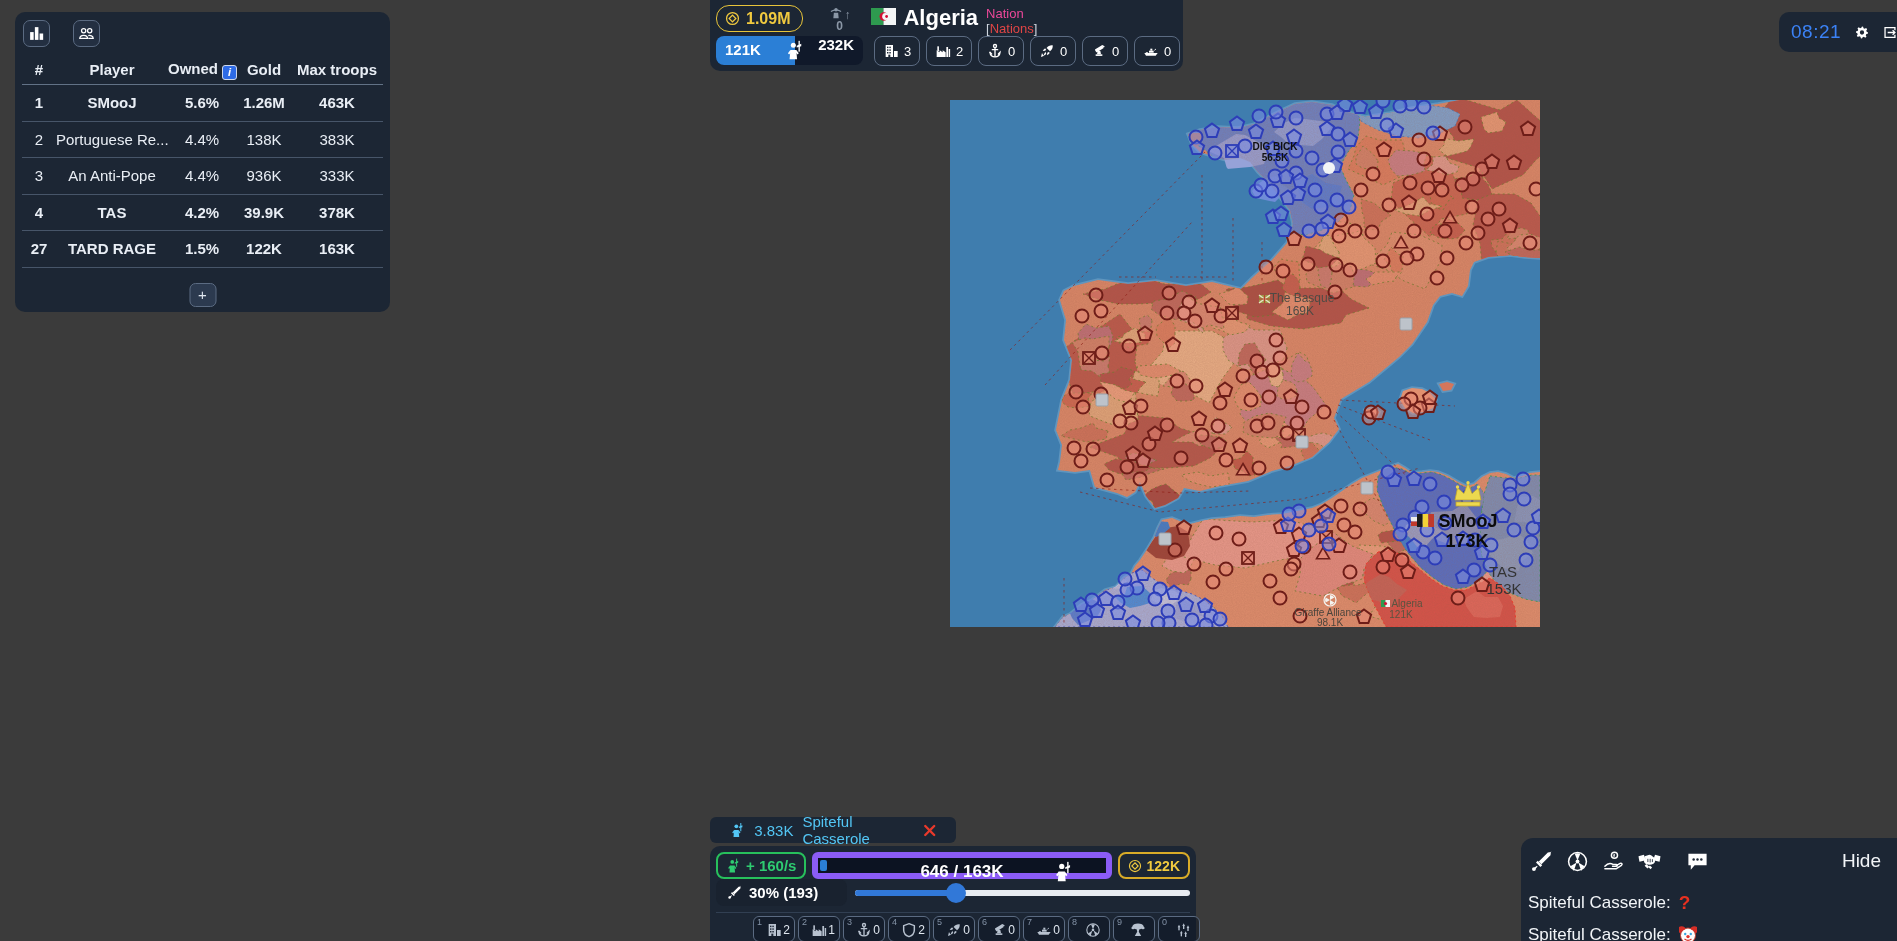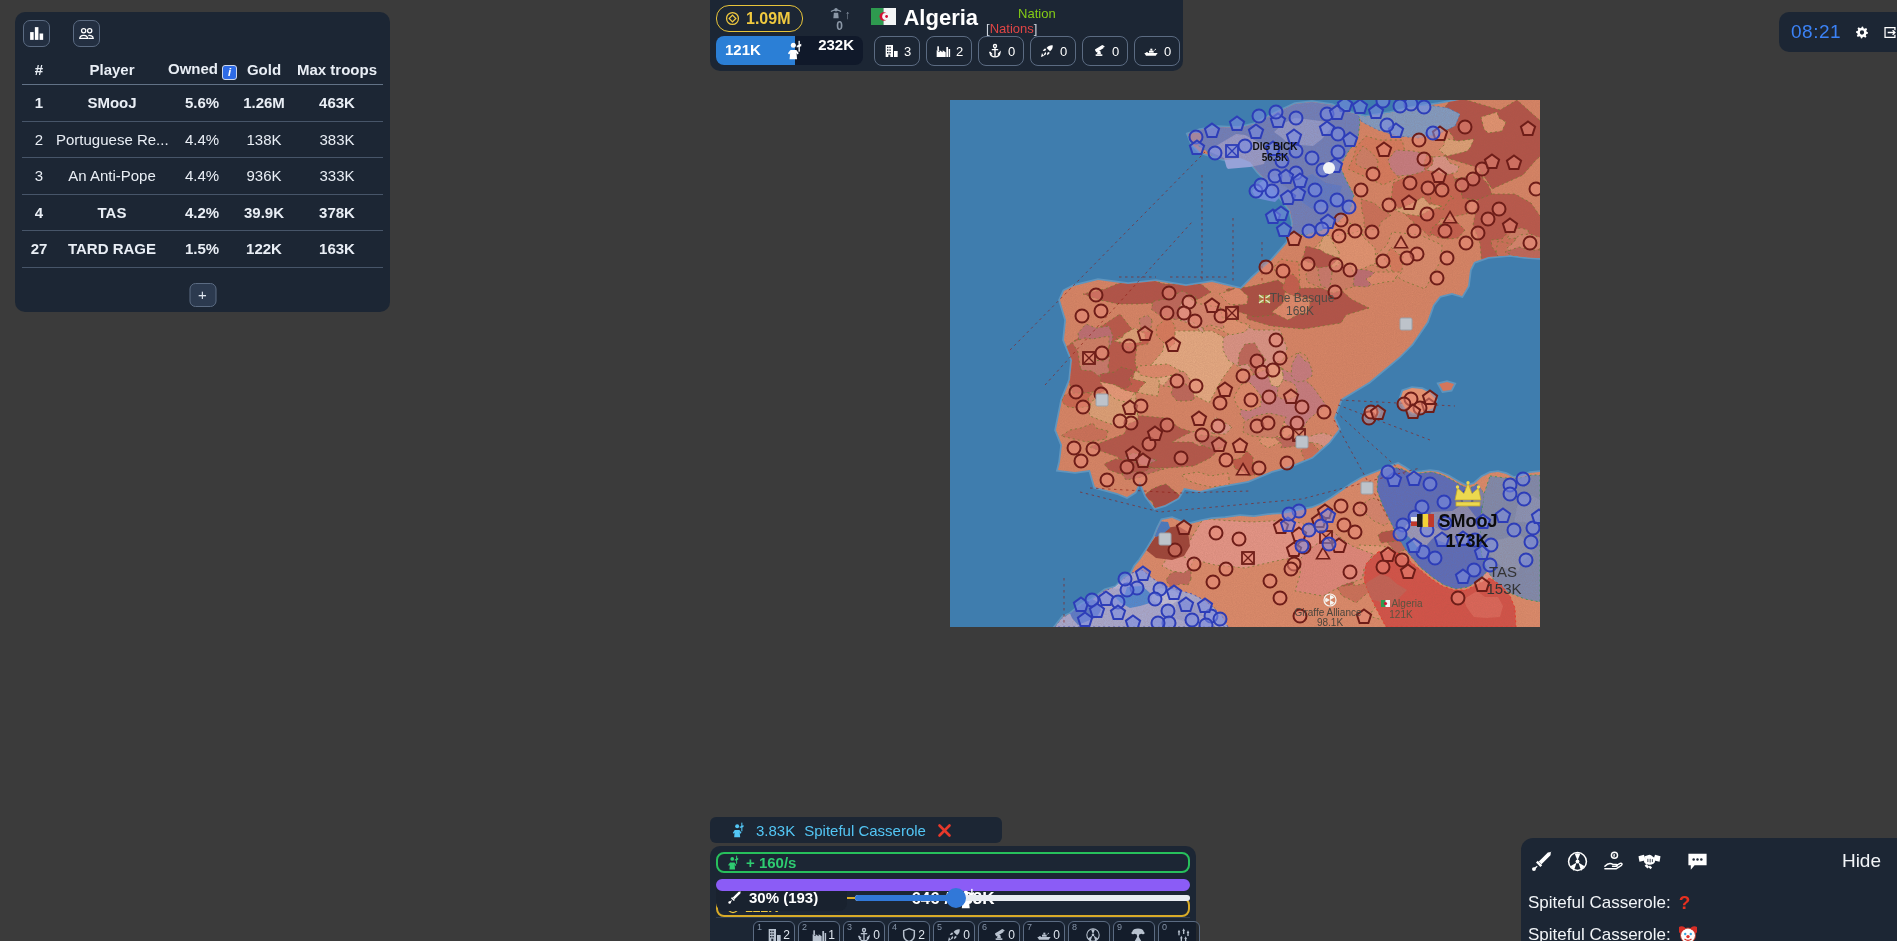--- a/index.html
+++ b/index.html
@@ -27,55 +27,55 @@
 
 #topbar { left:710px; top:0; width:473px; height:71px; border-radius:0 0 10px 10px; padding:5px 6px; }
 #tb-row1 { display:flex; height:27px; }
 #gold-chip { display:flex; align-items:center; gap:6px; border:1.5px solid #e7c43a; border-radius:13px; padding:0 12px 0 8px; height:27px; color:#f0c93f; font-weight:bold; font-size:16px;text-align:center; }
 #gold-chip svg { width:15px; height:15px; }
 #worker-block { width:40px; margin-left:16px; text-align:center; color:#8b97a6; font-size:12px; font-weight:bold; line-height:11px; padding-top:2px; }
 #worker-block svg { width:16px; height:12px; }
 #tb-flag { margin-left:12px; margin-top:3px; }
 #tb-nation { margin-left:7px; font-size:22px; font-weight:bold; color:#fff; line-height:26px; }
 #tb-nationinfo { margin-left:8px; font-size:13px; line-height:15px; padding-top:1px; }
-#tb-nationinfo .lab { color:#84cc16;margin-left:32px; }
+#tb-nationinfo .lab { color:#ec4899; }
 #tb-nationinfo .brk { color:#cfd6df; }
 #tb-nationinfo .lnk { color:#e04545; }
 #tb-row2 { display:flex; margin-top:4px; height:30px; }
 #troop-bar { position:relative; width:147px; height:29px; background:#10192a; border-radius:8px; overflow:hidden; flex:none; }
 #troop-fill { position:absolute; left:0; top:0; bottom:0; background:#2b7fd6; }
 #troop-cur { position:absolute; left:9px; top:5px; font-size:15px; font-weight:bold; color:#fff; }
 #troop-max { position:absolute; right:9px; top:0; font-size:15px; font-weight:bold; color:#fff; }
 #troop-soldier { position:absolute; top:4px; width:20px; height:20px; }
 #tb-buildings { display:flex; gap:6px; margin-left:11px; }
 .tb-btn { width:46px; height:30px; border:1.5px solid #5b6b82; border-radius:8px; display:flex; align-items:center; justify-content:center; gap:5px; color:#fff; font-size:13px; }
 .tb-btn svg { width:16px; height:16px; }
 
 
 #clock { left:1779px; top:12px; width:118px; height:40px; border-radius:10px 0 0 10px; display:flex; align-items:center; padding-left:12px; gap:14px; }
 #clock-time { font-size:19px; color:#3b82f6; letter-spacing:.5px; }
 #clock svg { width:21px; height:21px; }
 
 
-#attack-tag { left:710px; top:817px; width:292px; height:26px; border-radius:6px; display:flex; align-items:center; padding:0 20px; gap:9px; font-size:15px; color:#53c6f5; }
+#attack-tag { left:710px; top:817px; width:246px; height:26px; border-radius:6px; display:flex; align-items:center; padding:0 20px; gap:9px; font-size:15px; color:#53c6f5; }
 #attack-tag svg.soldier { width:17px; height:16px; }
 #attack-tag svg.x { width:15px; height:15px; margin-left:2px; }
 
 
 #control { left:710px; top:846px; width:486px; height:95px; border-radius:10px 10px 0 0; padding:6px; }
-#ctl-row1 { display:flex; height:27px; gap:6px;flex-direction:column; }
+#ctl-row1 { display:flex; height:27px; gap:6px; }
 #income-chip { display:flex; align-items:center; gap:5px; border:2px solid #27c05c; border-radius:8px; padding:0 8px; color:#2ecc71; font-weight:bold; font-size:15px; height:27px; }
 #income-chip svg { width:15px; height:15px; }
 #troops-progress { position:relative; flex:1; height:27px; background:#0c1322; border:6px solid #8b5cf6; border-radius:6px; }
 #tp-mini { position:absolute; left:2px; top:2px; bottom:2px; width:7px; background:#2b7fd6; border-radius:2px; }
 #tp-text { position:absolute; width:100%; text-align:center; top:4px; font-size:17px; font-weight:bold; color:#fff; }
 #tp-soldier { position:absolute; left:235px; top:3px; width:21px; height:21px; }
 #ctl-gold-chip { display:flex; align-items:center; gap:5px; border:2px solid #d8ab28; border-radius:8px; padding:0 8px; color:#f0c93f; font-weight:bold; font-size:14px; height:27px; }
 #ctl-gold-chip svg { width:14px; height:14px; }
-#ctl-row2 { display:flex; margin-top:5px; height:27px; align-items:center; }
+#ctl-row2 { display:flex; height:27px; align-items:center; }
 #ratio-chip { display:flex; align-items:center; gap:7px; background:#19222f; border-radius:8px; padding:0 11px; height:27px; font-size:15px; font-weight:bold; color:#fff; width:131px; flex:none; }
 #ratio-chip svg { width:15px; height:15px; }
 #slider { position:relative; flex:1; margin-left:8px; height:20px; }
 #slider-track { position:absolute; top:7px; left:0; right:0; height:6px; background:#e8ecf1; border-radius:3px; }
 #slider-fill { position:absolute; top:7px; left:0; height:6px; background:#3178d8; border-radius:3px 0 0 3px; }
 #slider-knob { position:absolute; top:0; width:20px; height:20px; border-radius:50%; background:#3178d8; }
 #ctl-div { margin-top:6px; border-top:1px solid #313f52; }
 #hotkeys { position:relative; height:26px; margin-top:3px; }
 .hk-btn { position:absolute; top:0; width:42px; height:26px; border:1px solid #5b6b82; border-radius:6px; background:rgba(12,20,34,.45); }
 .hk-key { position:absolute; left:3px; top:0px; font-size:9px; color:#8594a8; }

